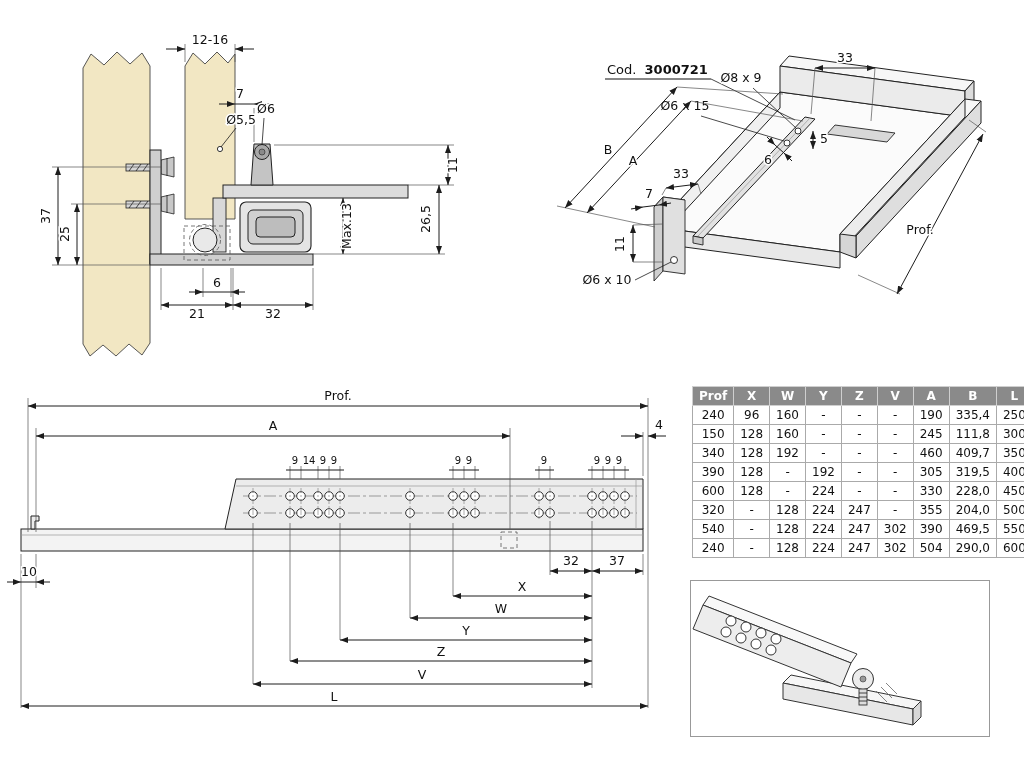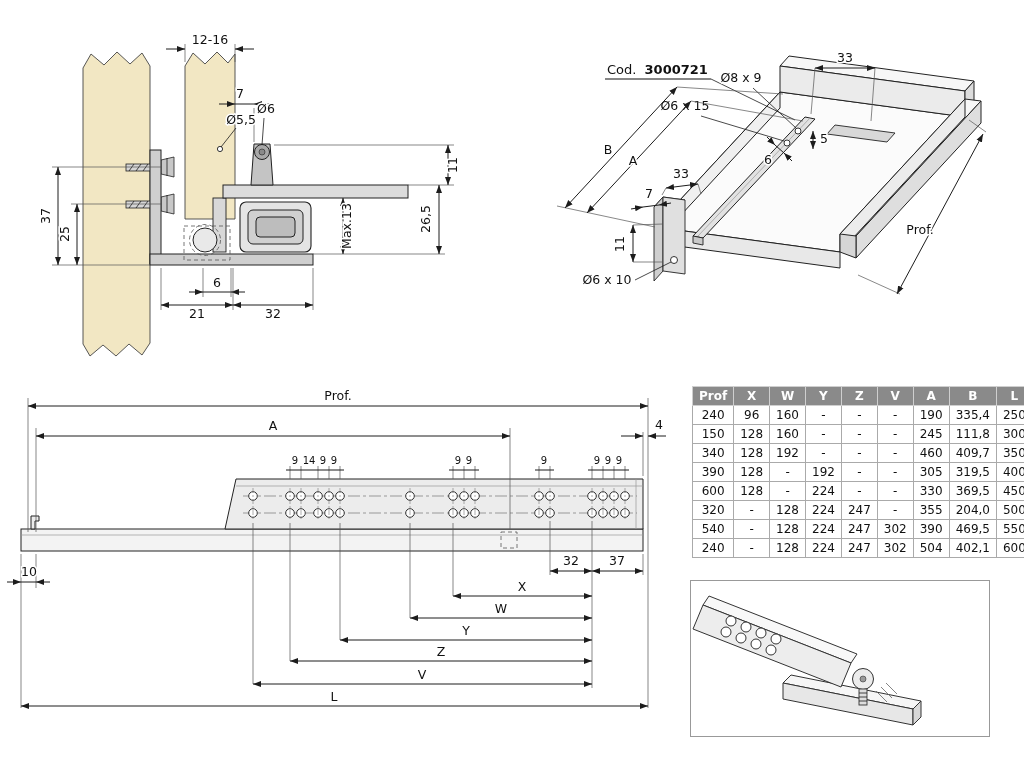--- a/index.html
+++ b/index.html
@@ -454,21 +454,21 @@
           <td>400</td>
         </tr>
         <tr>
           <td>600</td>
           <td>128</td>
           <td>-</td>
           <td>224</td>
           <td>-</td>
           <td>-</td>
           <td>330</td>
-          <td>369,5</td>
+          <td>228,0</td>
           <td>450</td>
         </tr>
         <tr>
           <td>320</td>
           <td>-</td>
           <td>128</td>
           <td>224</td>
           <td>247</td>
           <td>-</td>
           <td>355</td>
@@ -487,21 +487,21 @@
           <td>550</td>
         </tr>
         <tr>
           <td>240</td>
           <td>-</td>
           <td>128</td>
           <td>224</td>
           <td>247</td>
           <td>302</td>
           <td>504</td>
-          <td>402,1</td>
+          <td>290,0</td>
           <td>600</td>
         </tr>
       </tbody>
   </table>
 </div>
 
 <div class="abs detail-box" style="left:690px;top:580px;width:300px;height:157px;">
   <svg width="298" height="155" viewBox="0 0 298 155">
     <g>
       <path d="M92,102 L100,94 L230,120 L222,128 Z" fill="#f6f6f6" stroke="#333" stroke-width="1"></path>

